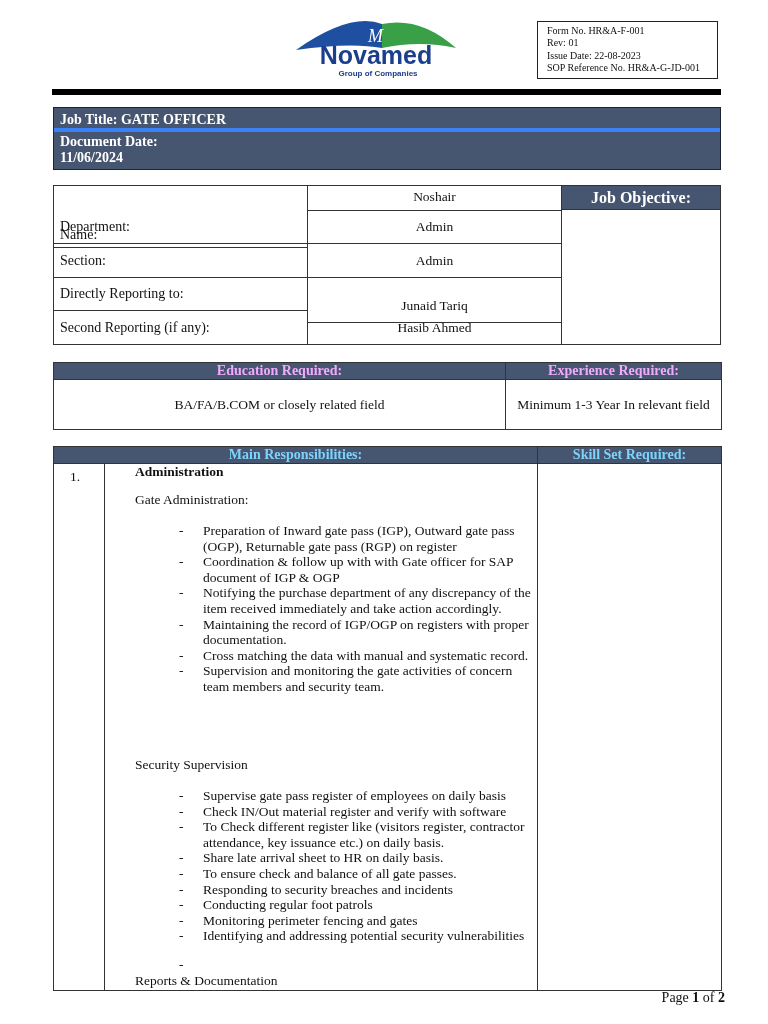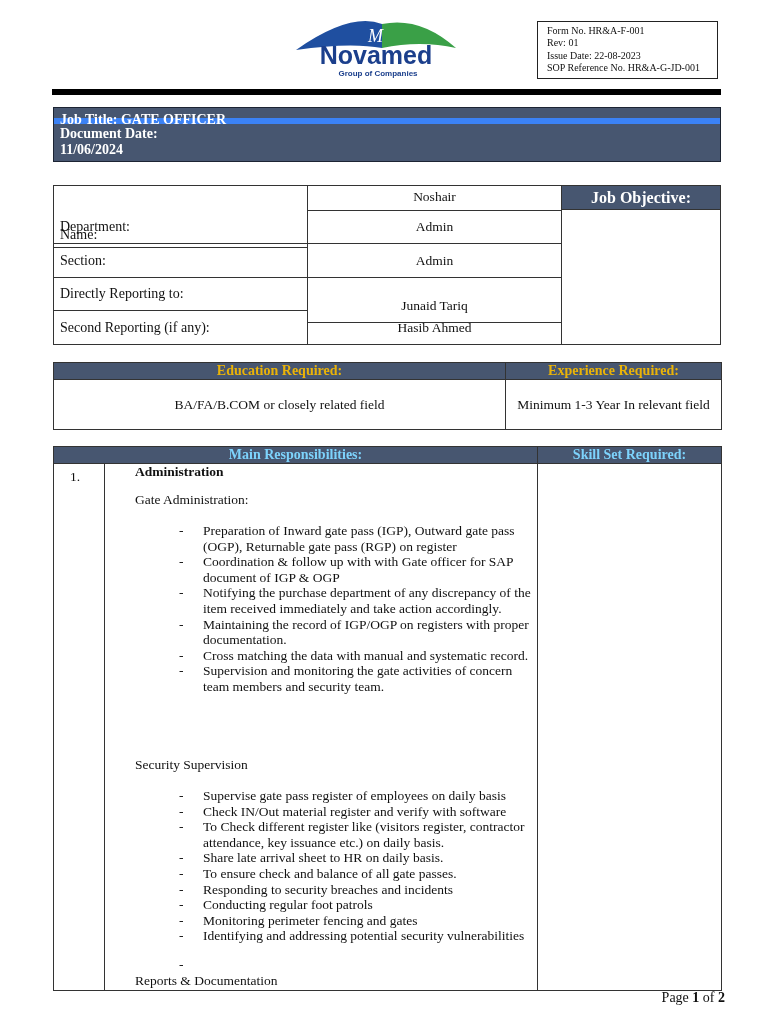--- a/index.html
+++ b/index.html
@@ -7,34 +7,34 @@
   body { position: relative; font-family: "Liberation Serif", serif; color: #111; font-size: 13.5px; }
 
   .logo { position: absolute; left: 290px; top: 18px; width: 172px; height: 62px; }
   .logo svg { display: block; }
 
   .form-box { position: absolute; left: 537px; top: 21px; width: 181px; height: 58px; border: 1px solid #222; padding: 3px 9px; font-size: 10px; line-height: 12.3px; }
 
   .rule { position: absolute; left: 52px; top: 89px; width: 669px; height: 6px; background: #000; }
 
   .title-table { position: absolute; left: 53px; top: 107px; width: 668px; border: 1px solid #1c2433; background: #475670; color: #fff; font-weight: bold; font-size: 14px; }
-  .title-row1 { height: 16px; padding: 4px 6px 0; border-bottom: 6px solid #3b82f6; }
+  .title-row1 { height: 24px; padding: 4px 6px 0; border-bottom: 4px solid #3b82f6; }
   .title-row2 { padding: 2px 6px 3px; line-height: 16px; }
 
   .info-table { position: absolute; left: 53px; top: 185px; width: 668px; height: 160px; border: 1px solid #333; }
   .info-table .col-label { position: absolute; left: 0; width: 253px; }
   .info-table .col-val { position: absolute; left: 253px; width: 254px; border-left: 1px solid #333; }
   .info-table .cell { position: absolute; left: 0; width: 100%; border-bottom: 1px solid #333; padding-left: 6px; display: flex; align-items: center; font-size: 14px; }
   .info-table .col-val .cell { justify-content: center; padding-left: 0; font-size: 13.5px; }
   .info-table .cell.last { border-bottom: none; }
   .obj-col { position: absolute; left: 507px; top: 0; width: 159px; height: 158px; border-left: 1px solid #333; }
   .obj-head { height: 24px; background: #475670; color: #fff; font-weight: bold; font-size: 16px; display: flex; align-items: center; justify-content: center; border-bottom: 1px solid #333; }
 
   .edu-table { position: absolute; left: 53px; top: 362px; width: 669px; height: 68px; border: 1px solid #333; }
-  .edu-head { position: absolute; top: 0; height: 17px; background: #475670; color: #eab308; font-weight: bold; font-size: 14px; display: flex; align-items: center; justify-content: center; border-bottom: 1px solid #333; }
+  .edu-head { position: absolute; top: 0; height: 17px; background: #475670; color: #f0abfc; font-weight: bold; font-size: 14px; display: flex; align-items: center; justify-content: center; border-bottom: 1px solid #333; }
   .edu-body { position: absolute; top: 17px; height: 49px; display: flex; align-items: center; justify-content: center; font-size: 13.5px; }
   .edu-left { left: 0; width: 451px; }
   .edu-right { left: 451px; width: 216px; border-left: 1px solid #333; text-align: right; }
 
   .resp-table { position: absolute; left: 53px; top: 446px; width: 669px; height: 545px; border: 1px solid #333; }
   .resp-head { position: absolute; top: 0; height: 17px; background: #475670; color: #7dd3fc; font-weight: bold; font-size: 14px; display: flex; align-items: center; justify-content: center; border-bottom: 1px solid #333; }
   .resp-head.main { left: 0; width: 483px; }
   .resp-head.skill { left: 483px; width: 184px; border-left: 1px solid #333; }
   .num-col { position: absolute; left: 0; top: 17px; width: 51px; height: 526px; border-right: 1px solid #333; }
   .num-col span { position: absolute; left: 16px; top: 5px; font-size: 13.5px; }

